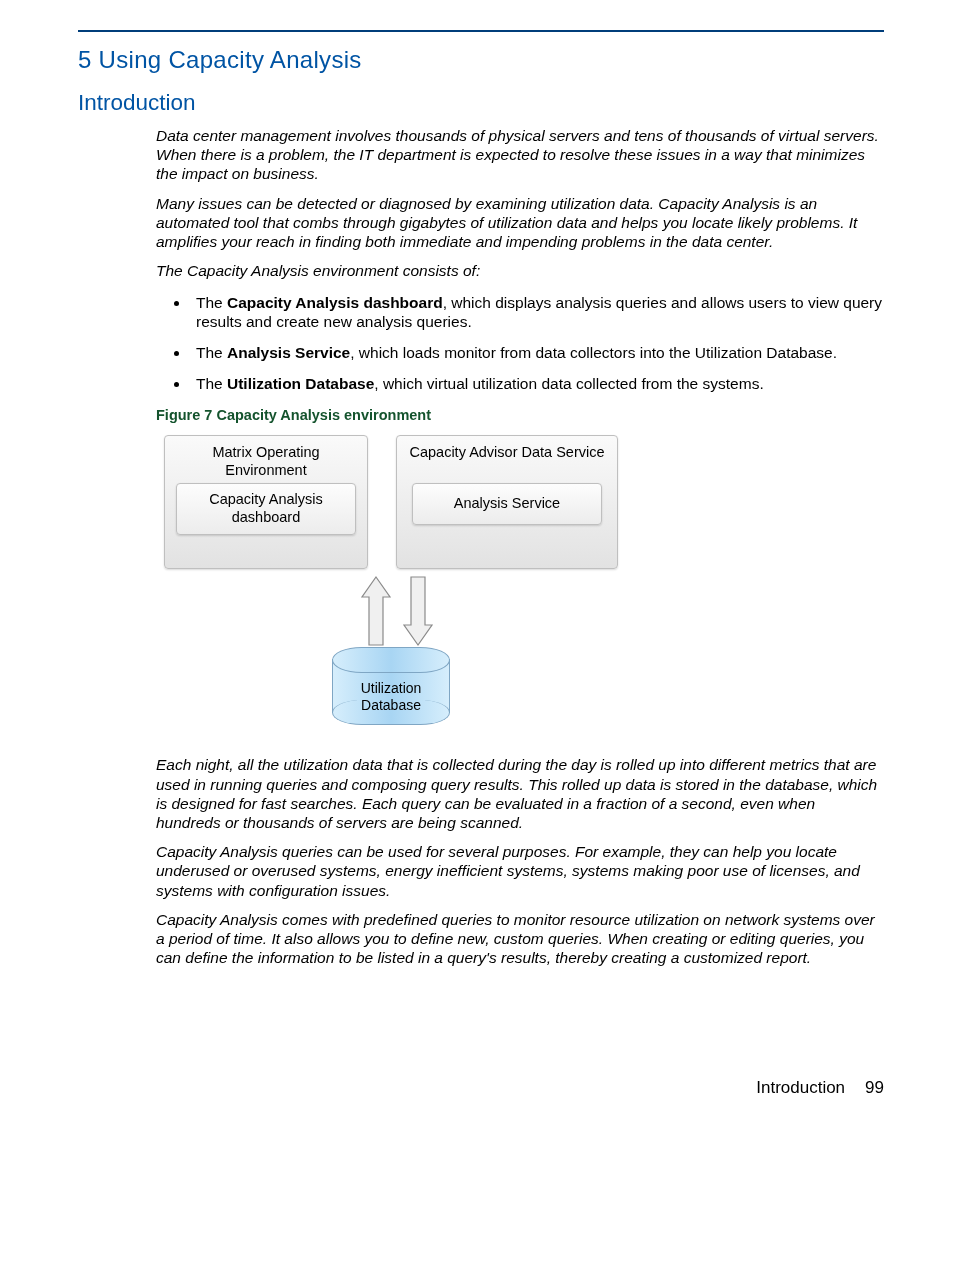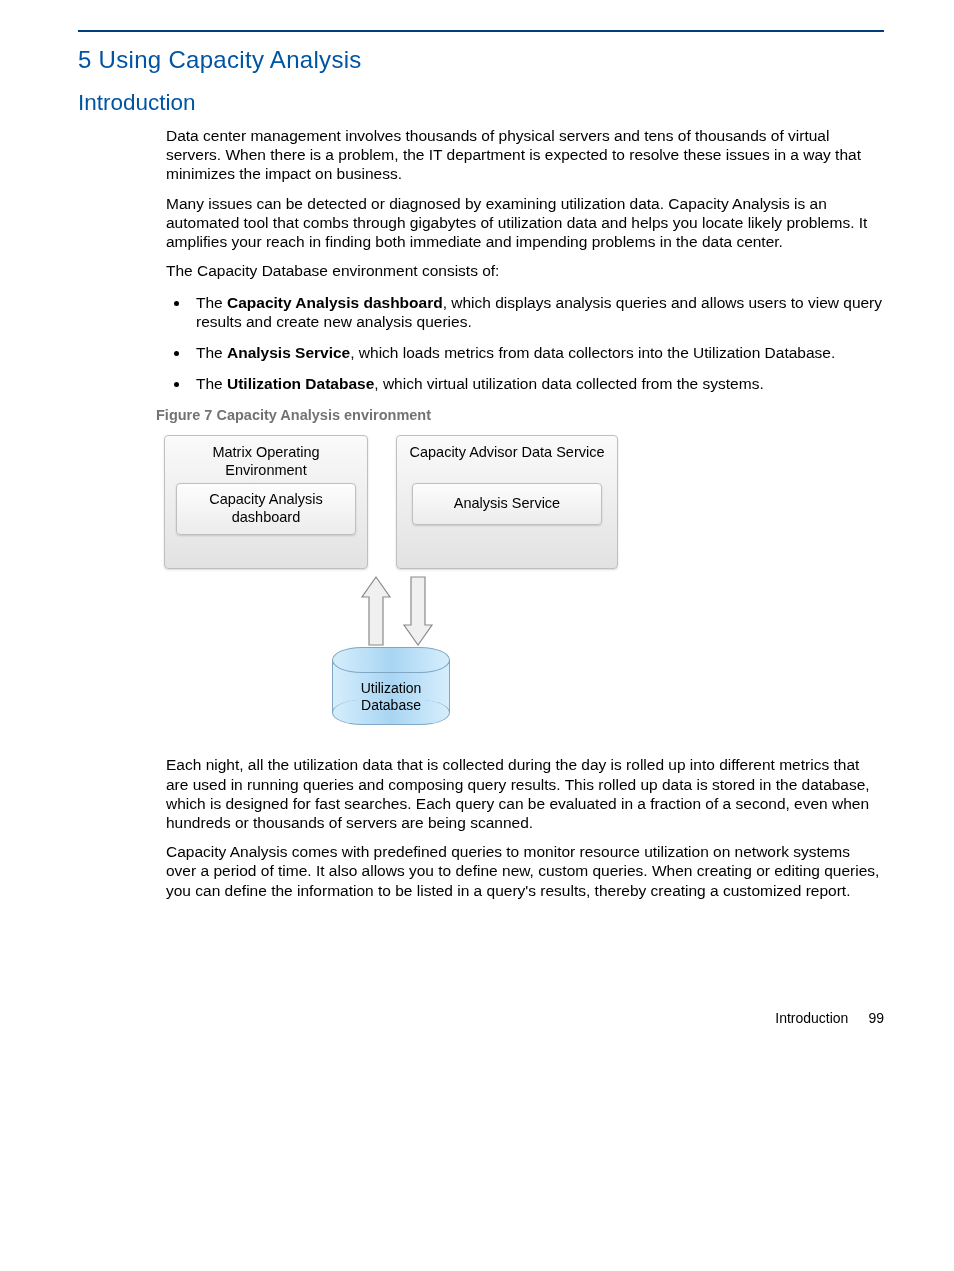--- a/index.html
+++ b/index.html
@@ -33,45 +33,46 @@
     font-weight: 400;
     color: #0054a4;
     margin: 6px 0 10px 0;
     font-family: "Segoe UI Light", "Segoe UI", Arial, sans-serif;
   }
   .body-block {
     margin-left: 78px;
     line-height: 1.24;
   }
   .body-block p {
-    margin: 0 0 10px 10px;
+    margin: 0 0 10px 0;
+    font-style: italic;
   }
   ul.bl {
     margin: 0 0 10px 0;
     padding-left: 34px;
   }
   ul.bl li {
     margin: 12px 0 8px 0;
     padding-left: 6px;
   }
   .bold { font-weight: bold; }
   .figcap {
-    color: #737373;
+    color: #14532d;
     font-weight: 600;
     font-size: 14.5px;
     margin: 14px 0 10px 0;
   }
   a.xref {
     color: #0054a4;
     text-decoration: none;
   }
   .footer {
     text-align: right;
     margin-top: 110px;
-    font-size: 14px;
+    font-size: 17px;
   }
   .footer .lbl { margin-right: 20px;}
   
   .diagram {
     position: relative;
     width: 480px;
     height: 300px;
     margin: 0 0 20px 0;
   }
   .dbox {
@@ -124,28 +125,28 @@
 <body>
 
 <div class="page">
   <div class="rule"></div>
   <h1 class="chapter">5 Using Capacity Analysis</h1>
   <h2 class="section">Introduction</h2>
 
   <div class="body-block">
     <p>Data center management involves thousands of physical servers and tens of thousands of virtual servers. When there is a problem, the IT department is expected to resolve these issues in a way that minimizes the impact on business.</p>
     <p>Many issues can be detected or diagnosed by examining utilization data. Capacity Analysis is an automated tool that combs through gigabytes of utilization data and helps you locate likely problems. It amplifies your reach in finding both immediate and impending problems in the data center.</p>
-    <p>The Capacity Database environment consists of:</p>
+    <p>The Capacity Analysis environment consists of:</p>
 
     <ul class="bl">
       <li>
         <span>The </span><span class="bold">Capacity Analysis dashboard</span><span>, which displays analysis queries and allows users to view query results and create new analysis queries.</span>
       </li>
       <li>
-        <span>The </span><span class="bold">Analysis Service</span><span>, which loads metrics from data collectors into the Utilization Database.</span>
+        <span>The </span><span class="bold">Analysis Service</span><span>, which loads monitor from data collectors into the Utilization Database.</span>
       </li>
       <li>
         <span>The </span><span class="bold">Utilization Database</span><span>, which virtual utilization data collected from the systems.</span>
       </li>
     </ul>
 
     <div class="figcap">Figure 7 Capacity Analysis environment</div>
 
     <div class="diagram">
       <div class="dbox outer-l">
@@ -172,19 +173,20 @@
         <div class="body"></div>
         <div class="bot"></div>
         <div class="top"></div>
         <div class="txt">
             <span style="width:80px;">Utilization Database</span>
           </div>
       </div>
     </div>
 
     <p>Each night, all the utilization data that is collected during the day is rolled up into different metrics that are used in running queries and composing query results. This rolled up data is stored in the database, which is designed for fast searches. Each query can be evaluated in a fraction of a second, even when hundreds or thousands of servers are being scanned.</p>
+    <p>Capacity Analysis queries can be used for several purposes. For example, they can help you locate underused or overused systems, energy inefficient systems, systems making poor use of licenses, and systems with configuration issues.</p>
     <p>Capacity Analysis comes with predefined queries to monitor resource utilization on network systems over a period of time. It also allows you to define new, custom queries. When creating or editing queries, you can define the information to be listed in a query's results, thereby creating a customized report.</p>
   </div>
 
   <div class="footer">
     <span class="lbl">Introduction</span><span>99</span>
   </div>
 </div>
 
 </body></html>

